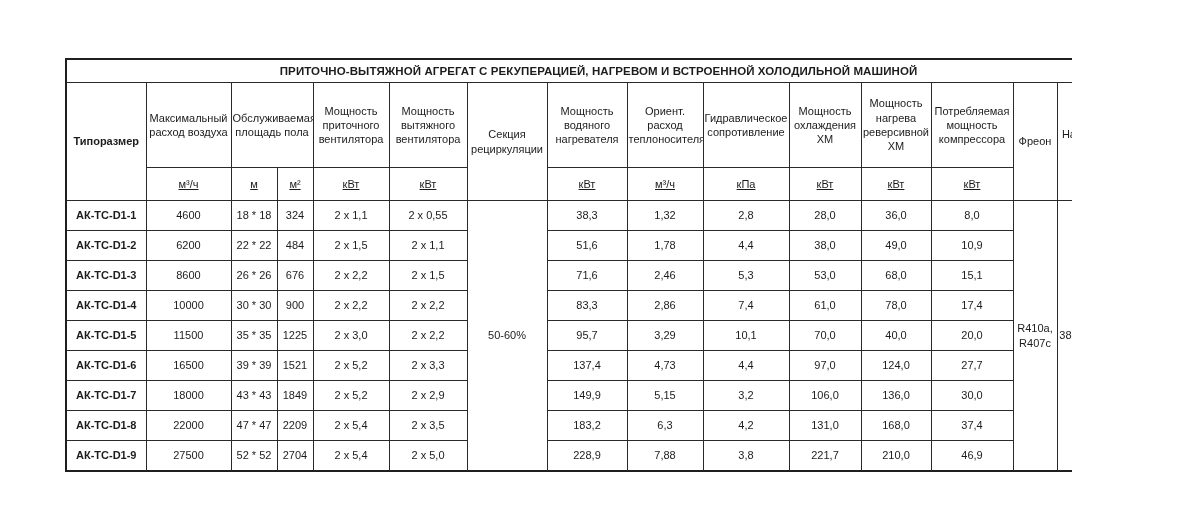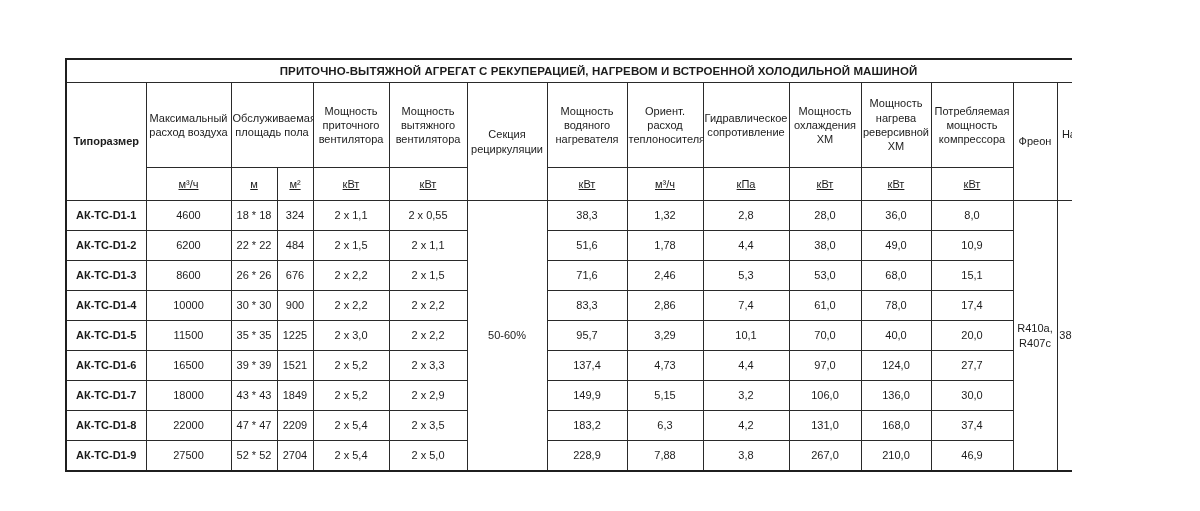--- a/index.html
+++ b/index.html
@@ -208,19 +208,19 @@
         <tr>
           <th class="row-label">АК-ТС-D1-9</th>
           <td>27500</td>
           <td>52 * 52</td>
           <td>2704</td>
           <td>2 x 5,4</td>
           <td>2 x 5,0</td>
           <td>228,9</td>
           <td>7,88</td>
           <td>3,8</td>
-          <td>267,0</td>
+          <td>221,7</td>
           <td>210,0</td>
           <td>46,9</td>
         </tr>
       </tbody>
   </table>
 </div>
 
 </body></html>

